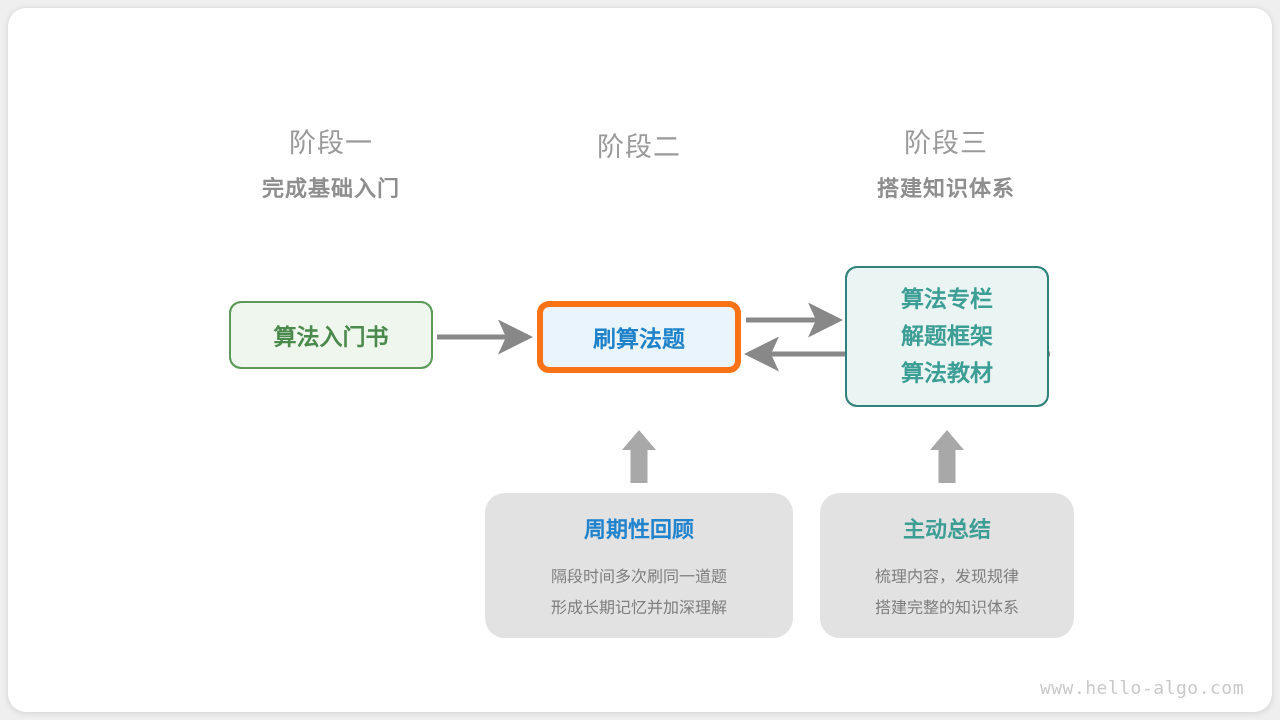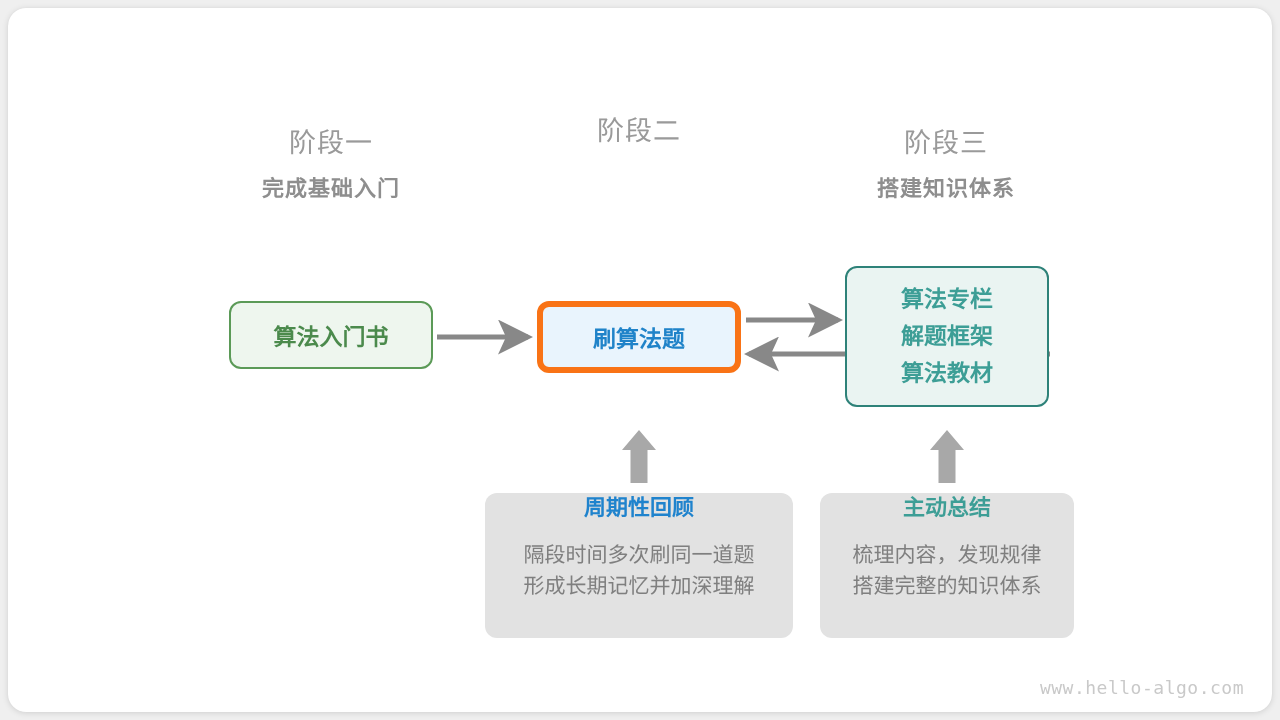--- a/index.html
+++ b/index.html
@@ -47,21 +47,21 @@
   }
   .stage-sub {
     font-size: 22px;
     font-weight: bold;
     color: #8e8e8e;
     line-height: 30px;
     margin-top: 14px;
     letter-spacing: 1px;
   }
   #stage-1 { left: 201px; top: 126px; }
-  #stage-2 { left: 509px; top: 114px; }
+  #stage-2 { left: 509px; top: 130px; }
   #stage-3 { left: 816px; top: 126px; }
 
   
   .node {
     position: absolute;
     box-sizing: border-box;
     border-radius: 12px;
     display: flex;
     flex-direction: column;
     align-items: center;
@@ -96,31 +96,32 @@
     font-size: 23px;
     line-height: 37px;
   }
   #node-resources .line { display: block; }
 
   
   .info {
     position: absolute;
     box-sizing: border-box;
     background: #e2e2e2;
-    border-radius: 12px;
+    border-radius: 20px;
     text-align: center;
+    padding-top: 22px;
   }
   .info-title {
     font-size: 22px;
     font-weight: bold;
     line-height: 30px;
   }
   .info-body {
     margin-top: 16px;
-    font-size: 21px;
+    font-size: 16px;
     color: #7f7f7f;
     line-height: 31px;
   }
   .info-body .line { display: block; }
 
   #info-review { left: 485px; top: 493px; width: 308px; height: 145px; }
   #info-review .info-title { color: #1f83cd; }
 
   #info-summary { left: 820px; top: 493px; width: 254px; height: 145px; }
   #info-summary .info-title { color: #3d9e96; }

